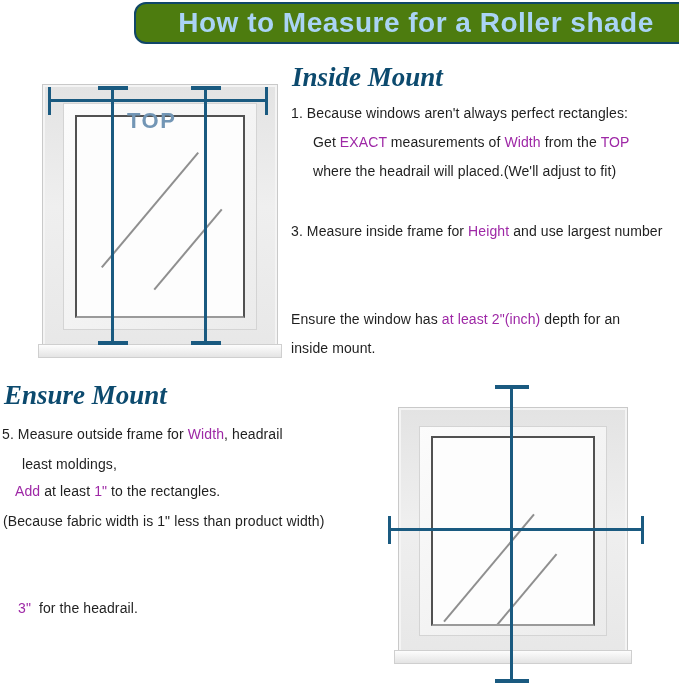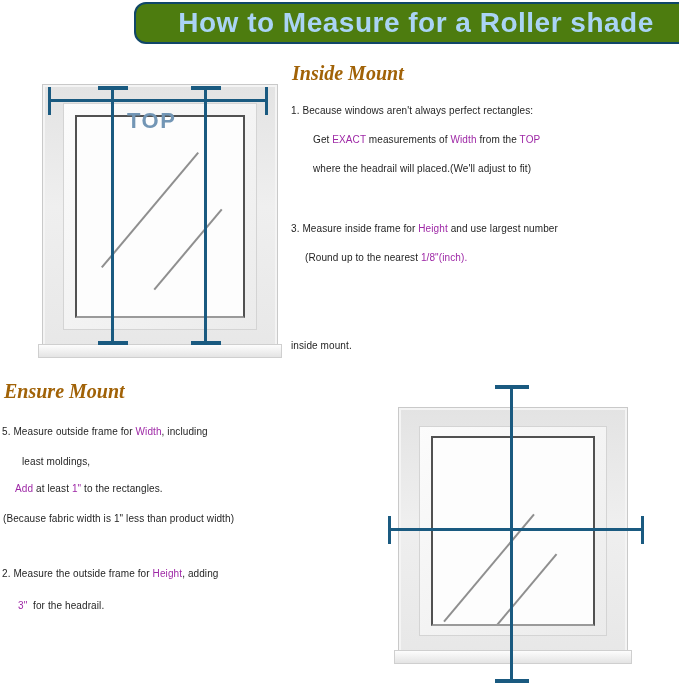--- a/index.html
+++ b/index.html
@@ -10,25 +10,25 @@
   
   .banner {
     position:absolute; left:134px; top:2px; width:564px; height:42px;
     background:#4d7c0f; border:2px solid #114768; border-radius:12px;
     box-sizing:border-box; color:#aad4f5; font-size:28px; font-weight:bold;
     text-align:center; line-height:38px; letter-spacing:0.5px;
   }
   
   .mount-heading {
     position:absolute; font-family:"Liberation Serif", serif; font-style:italic;
-    font-weight:600; font-size:20px; color:#a16207; white-space:pre;
+    font-weight:600; font-size:27px; color:#0c4a6e; white-space:pre;
   }
   
   .tline {
-    position:absolute; font-size:10px; color:#1f1f1f; white-space:pre;
+    position:absolute; font-size:14px; color:#1f1f1f; white-space:pre;
     letter-spacing:0.1px;
   }
   .acc { color:#9e28a6; }
   
   .window { position:absolute; }
   .wframe {
     position:absolute; inset:0;
     background:linear-gradient(180deg,#e3e3e3 0%,#efefef 45%,#e7e7e7 100%);
     border:1px solid #c9c9c9; box-shadow:inset 0 0 0 2px #f4f4f4;
   }
@@ -87,32 +87,31 @@
   <div class="vline" style="left:204px;top:88px;height:255px"></div>
   <div class="top-label">TOP</div>
 
   <div class="mount-heading" style="left:292px;top:62px">Inside Mount</div>
 
   <div class="tline" style="left:291px;top:105px"><span>1. Because windows aren't always perfect rectangles:</span></div>
   <div class="tline" style="left:313px;top:163px"><span>where the headrail will placed.(We'll adjust to fit)</span></div>
   <div class="tline" style="left:313px;top:134px"><span>Get </span><span class="acc">EXACT</span><span> measurements of </span><span class="acc">Width</span><span> from the </span><span class="acc">TOP</span></div>
 
   <div class="tline" style="left:291px;top:223px"><span>3. Measure inside frame for </span><span class="acc">Height</span><span> and use largest number</span></div>
-  <div class="tline" style="left:305px;top:252px"><span>(Round up to the nearest </span><span class="acc">1/8"(inch).</span></div>
 
+  <div class="tline" style="left:291px;top:311px"><span>Ensure the window has </span><span class="acc">at least 2"(inch)</span><span> depth for an</span></div>
   <div class="tline" style="left:291px;top:340px"><span>inside mount.</span></div>
 
   <div class="mount-heading" style="left:4px;top:380px">Ensure Mount</div>
 
-  <div class="tline" style="left:2px;top:426px"><span>5. Measure outside frame for </span><span class="acc">Width</span><span>, including</span></div>
+  <div class="tline" style="left:2px;top:426px"><span>5. Measure outside frame for </span><span class="acc">Width</span><span>, headrail</span></div>
   <div class="tline" style="left:22px;top:456px"><span>least moldings,</span></div>
   <div class="tline" style="left:15px;top:483px"><span class="acc">Add</span><span> at least </span><span class="acc">1"</span><span> to the rectangles.</span></div>
   <div class="tline" style="left:3px;top:513px"><span>(Because fabric width is 1" less than product width)</span></div>
 
-  <div class="tline" style="left:2px;top:568px"><span>2. Measure the outside frame for </span><span class="acc">Height</span><span>, adding</span></div>
   <div class="tline" style="left:18px;top:600px"><span class="acc">3"</span><span>  for the headrail.</span></div>
 
 
   <div class="window" style="left:398px;top:407px;width:230px;height:256px">
     <div class="wframe"></div>
     <div class="wsash"></div>
     <div class="wglass" style="inset:29px 33px 37px 33px">
       <div class="refl" style="left:55px;top:60px;height:140px"></div>
       <div class="refl" style="left:92px;top:105px;height:95px"></div>
     </div>

